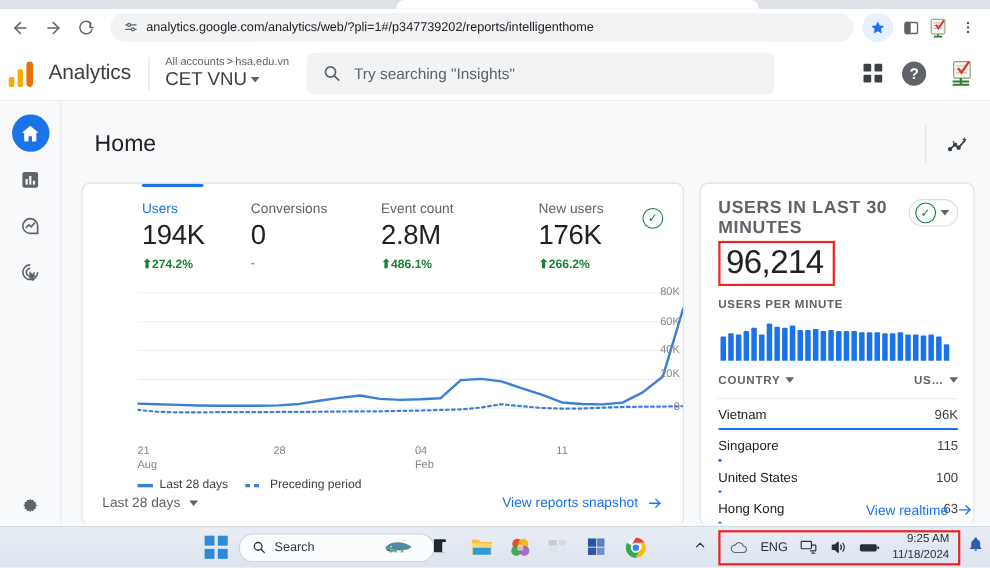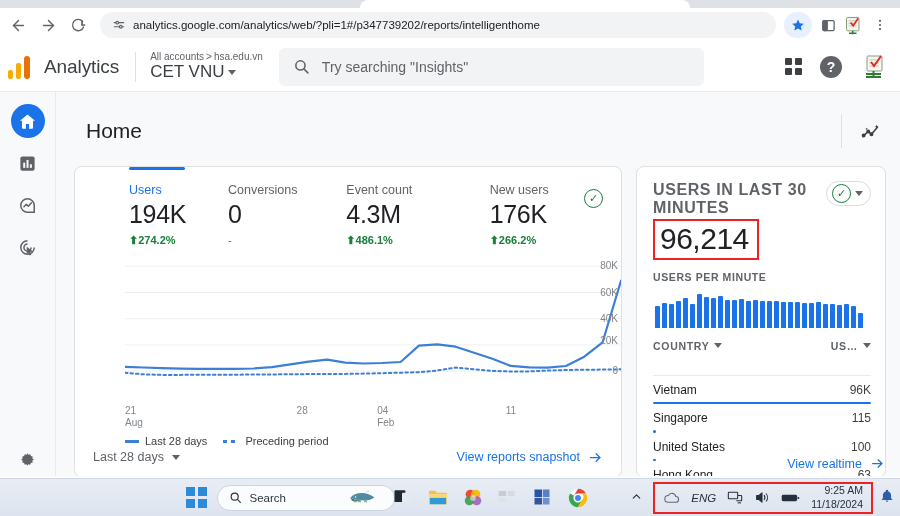--- a/index.html
+++ b/index.html
@@ -157,21 +157,21 @@
   .rt-big {
     font-size: 30px; color:#202124; letter-spacing:-0.5px;
     border: 2.5px solid #ee2222; padding: 1px 8px 2px 5px; display:inline-block; line-height:1.12;
   }
   .rt-cap2 { font-size:10.5px; color:#5f6368; letter-spacing:0.6px; font-weight:600; margin-top: 11px;}
   .upm { display:flex; align-items:flex-end; gap:2px; height: 36px; margin-top: 9px; padding-left:2px;}
   .upm i { display:block; width: 5px; background:#1a73e8; border-radius:1px 1px 0 0;}
 
   .ctable { margin-top: 12px; }
   .ctable .hdr { display:flex; font-size: 10.5px; color:#5f6368; letter-spacing:0.7px; font-weight:600;
-                 border-bottom:1px solid #e8eaed; padding-bottom: 23px; text-align: right; }
+                 border-bottom:1px solid #e8eaed; padding-bottom: 10px; text-align: right; }
   .ctable .hdr .c1 { display:flex; align-items:center; gap:5px;}
   .ctable .hdr .c2 { margin-left:auto; display:flex; align-items:center; gap:5px;}
   .crow { padding-top: 7px; position:relative; }
   .crow .line { display:flex; font-size: 12px; color:#202124; }
   .crow .line .v { margin-left:auto; color:#3c4043; }
   .crow .bar { height: 2.5px; background:#1a73e8; margin-top: 5px; border-radius:2px;}
   .crow .bar.tiny { width: 3px; }
   .rt-cta { position:absolute; bottom: 6px; right: 0; color:#1a73e8; font-size:12.5px; display:flex; align-items:center; gap:8px;}
 
   
@@ -192,21 +192,21 @@
   .tb-apps { position:absolute; left: 392px; display:flex; align-items:center; gap:13px;}
   .tb-app { width: 22px; height:22px; position:relative; }
   .tb-right {
     position:absolute; right: 6px; display:flex; align-items:center; gap:0;
   }
   .tray-box {
     display:flex; align-items:center; gap:11px; border:2px solid #ee2222;
     padding: 3px 8px; height: 32px;
   }
   .tray-ic { color:#24303d; display:flex; align-items:center; }
-  .lang { font-size: 11.5px; color:#24303d;font-style:italic; }
+  .lang { font-size: 11.5px; color:#24303d; }
   .clock { font-size: 10.5px; color:#24303d; text-align:right; line-height: 1.32; }
   .bell { color:#2b5ea8; padding-left: 7px; }
   .chev-up { color:#24303d; padding-right: 10px; }
 </style>
 </head>
 <body>
 
 <div class="tabstrip">
   <div class="tab-a"></div>
   <div class="tab-active"></div>
@@ -393,21 +393,21 @@
             <div class="val">194K</div>
             <div class="delta">⬆︎<span>274.2%</span></div>
           </div>
           <div class="metric m1">
             <div class="lbl">Conversions</div>
             <div class="val">0</div>
             <div class="delta none">-</div>
           </div>
           <div class="metric m2">
             <div class="lbl">Event count</div>
-            <div class="val">4.3M</div>
+            <div class="val">2.8M</div>
             <div class="delta">⬆︎<span>486.1%</span></div>
           </div>
           <div class="metric m3">
             <div class="lbl">New users</div>
             <div class="val">176K</div>
             <div class="delta">⬆︎<span>266.2%</span></div>
           </div>
           <div class="metrics-check">
             <div class="check-circle">✓</div>
           </div>
@@ -426,21 +426,21 @@
           <div class="ylabels">
               <span style="top: 108.133px;">0</span>
               <span style="top: 78px;">20K</span>
               <span style="top: 55.6889px;">40K</span>
               <span style="top: 29.4667px;">60K</span>
               <span style="top: 3.24444px;">80K</span>
             </div>
         </div>
         <div class="xlabels">
             <div style="left: 0px;"><span>21</span><br><span>Aug</span></div>
-            <div style="left: 123.593px; margin-left: 48px;"><span>28</span></div>
+            <div style="left: 123.593px;"><span>28</span></div>
             <div style="left: 252.185px;"><span>04</span><br><span>Feb</span></div>
             <div style="left: 380.778px;"><span>11</span></div>
           </div>
 
         <div class="legend">
           <div class="it">
             <span class="lg-solid"></span>
             <span>Last 28 days</span>
           </div>
           <div class="it">

